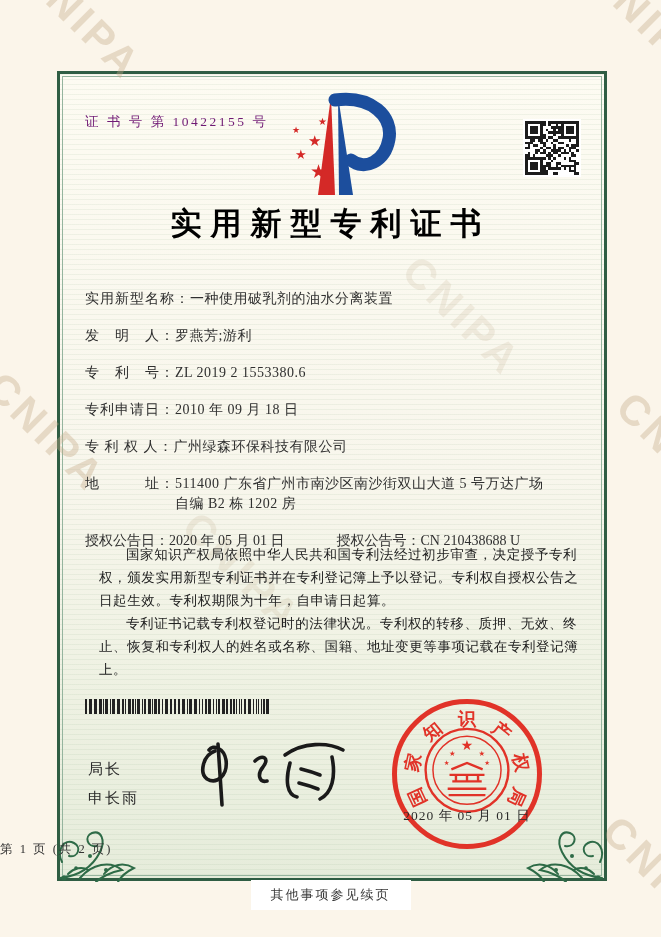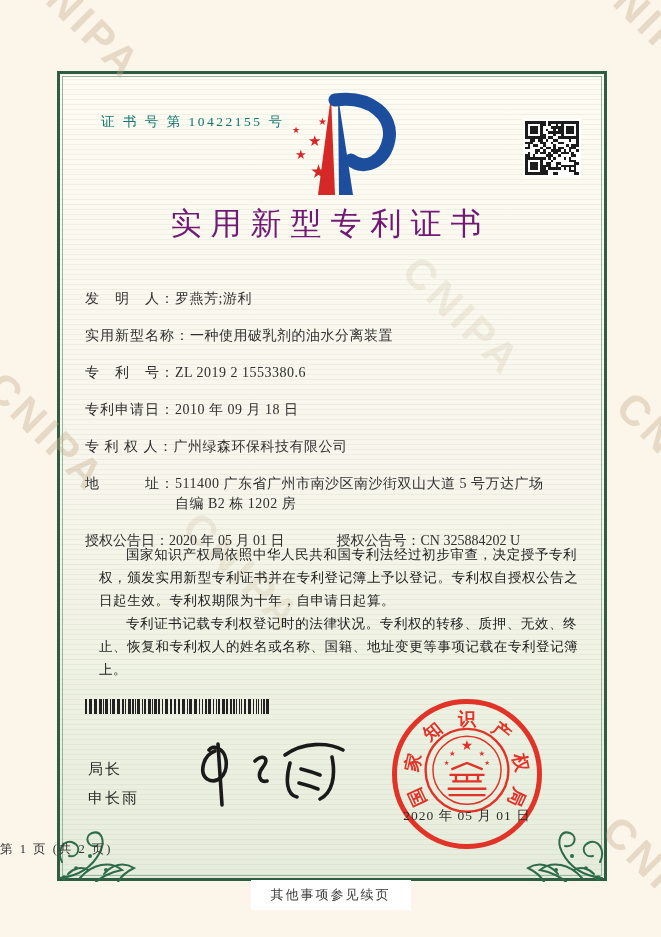--- a/index.html
+++ b/index.html
@@ -28,39 +28,39 @@
       repeating-linear-gradient(180deg, rgba(125,165,125,0.10) 0 1px, transparent 1px 5px),
       linear-gradient(180deg,#fdfbf2 0%,#f8f6ec 50%,#eef1e2 78%,#e6ecdb 100%);
   }
   .frame-inner {
     position:absolute; left:2px; top:2px; right:2px; bottom:2px;
     border:1px solid #95b49e;
   }
   .content { position:absolute; inset:0; z-index:3; }
   
   .cert-no {
-    position:absolute; left:101px; top:113px;
-    font-size:13.5px; letter-spacing:2.5px; color:#0f766e;
+    position:absolute; left:85px; top:113px;
+    font-size:13.5px; letter-spacing:2.5px; color:#701a75;
   }
   .logo { position:absolute; left:268px; top:90px; width:130px; height:110px; }
   .logo .lstar {
     position:absolute; color:#d42927; line-height:1;
     font-family:"DejaVu Sans",sans-serif;
   }
   .qr {
     position:absolute; left:523px; top:119px; width:58px; height:58px;
     background:#fff; display:grid;
     grid-template-columns:repeat(21,1fr); grid-template-rows:repeat(21,1fr);
     padding:2px;
   }
   .qr .on { background:#1c1c1c; }
   .title {
     position:absolute; left:0; top:203px; width:100%;
-    text-align:center; font-size:31px; font-weight:normal;
-    letter-spacing:9px; color:#701a75;
+    text-align:center; font-size:31px; font-weight:bold;
+    letter-spacing:9px; color:#000000;
   }
   
   .fields { position:absolute; left:85px; top:289px; width:490px; }
   .frow { display:flex; font-size:14px; line-height:20px; margin-bottom:17px; color:#2f2f2f; }
   .frow .lab { flex:0 0 auto; letter-spacing:1px; }
   .frow .val { white-space:pre-line; letter-spacing:0.5px; }
   .grant { display:flex; font-size:14px; line-height:20px; margin-top:2px; color:#2f2f2f; }
   .grant .cell { display:flex;align-items:center; }
   .grant .cell + .cell { margin-left:52px; }
   
@@ -606,26 +606,26 @@
       <div></div>
       <div></div>
       <div class="on"></div>
       <div class="on"></div>
     </div>
 
   <div class="title">实用新型专利证书</div>
 
   <div class="fields">
     <div class="frow">
+      <span class="lab">实用新型名称：</span>
+      <span class="val">一种使用破乳剂的油水分离装置</span>
+    </div>
+    <div class="frow">
       <span class="lab">发　明　人：</span>
       <span class="val">罗燕芳;游利</span>
-    </div>
-    <div class="frow">
-      <span class="lab">实用新型名称：</span>
-      <span class="val">一种使用破乳剂的油水分离装置</span>
     </div>
     <div class="frow">
       <span class="lab">专　利　号：</span>
       <span class="val">ZL 2019 2 1553380.6</span>
     </div>
     <div class="frow">
       <span class="lab">专利申请日：</span>
       <span class="val">2010 年 09 月 18 日</span>
     </div>
     <div class="frow">
@@ -637,21 +637,21 @@
       <span class="val">511400 广东省广州市南沙区南沙街双山大道 5 号万达广场
 自编 B2 栋 1202 房</span>
     </div>
     <div class="grant">
       <span class="cell">
         <span class="lab">授权公告日：</span>
         <span class="val">2020 年 05 月 01 日</span>
       </span>
       <span class="cell">
         <span class="lab">授权公告号：</span>
-        <span class="val">CN 325884202 U</span>
+        <span class="val">CN 210438688 U</span>
       </span>
     </div>
   </div>
 
   <div class="paras">
     <p>国家知识产权局依照中华人民共和国专利法经过初步审查，决定授予专利权，颁发实用新型专利证书并在专利登记簿上予以登记。专利权自授权公告之日起生效。专利权期限为十年，自申请日起算。</p>
     <p>专利证书记载专利权登记时的法律状况。专利权的转移、质押、无效、终止、恢复和专利权人的姓名或名称、国籍、地址变更等事项记载在专利登记簿上。</p>
   </div>
 
   <div class="barcode" id="barcode"><span style="width: 2px; margin-right: 2px;"></span><span style="width: 3px; margin-right: 2px;"></span><span style="width: 3px; margin-right: 2px;"></span><span style="width: 3px; margin-right: 1px;"></span><span style="width: 1px; margin-right: 1px;"></span><span style="width: 3px; margin-right: 2px;"></span><span style="width: 1px; margin-right: 1px;"></span><span style="width: 3px; margin-right: 2px;"></span><span style="width: 3px; margin-right: 2px;"></span><span style="width: 2px; margin-right: 1px;"></span><span style="width: 1px; margin-right: 2px;"></span><span style="width: 3px; margin-right: 1px;"></span><span style="width: 2px; margin-right: 1px;"></span><span style="width: 1px; margin-right: 1px;"></span><span style="width: 3px; margin-right: 2px;"></span><span style="width: 1px; margin-right: 1px;"></span><span style="width: 2px; margin-right: 2px;"></span><span style="width: 3px; margin-right: 1px;"></span><span style="width: 1px; margin-right: 1px;"></span><span style="width: 3px; margin-right: 1px;"></span><span style="width: 2px; margin-right: 2px;"></span><span style="width: 1px; margin-right: 2px;"></span><span style="width: 3px; margin-right: 2px;"></span><span style="width: 2px; margin-right: 2px;"></span><span style="width: 2px; margin-right: 2px;"></span><span style="width: 2px; margin-right: 2px;"></span><span style="width: 3px; margin-right: 2px;"></span><span style="width: 1px; margin-right: 1px;"></span><span style="width: 3px; margin-right: 2px;"></span><span style="width: 3px; margin-right: 2px;"></span><span style="width: 1px; margin-right: 2px;"></span><span style="width: 1px; margin-right: 2px;"></span><span style="width: 2px; margin-right: 1px;"></span><span style="width: 3px; margin-right: 2px;"></span><span style="width: 1px; margin-right: 2px;"></span><span style="width: 1px; margin-right: 1px;"></span><span style="width: 2px; margin-right: 2px;"></span><span style="width: 3px; margin-right: 1px;"></span><span style="width: 2px; margin-right: 2px;"></span><span style="width: 2px; margin-right: 1px;"></span><span style="width: 2px; margin-right: 1px;"></span><span style="width: 1px; margin-right: 2px;"></span><span style="width: 1px; margin-right: 1px;"></span><span style="width: 1px; margin-right: 2px;"></span><span style="width: 2px; margin-right: 2px;"></span><span style="width: 3px; margin-right: 2px;"></span><span style="width: 1px; margin-right: 2px;"></span><span style="width: 1px; margin-right: 1px;"></span><span style="width: 1px; margin-right: 2px;"></span><span style="width: 1px; margin-right: 1px;"></span><span style="width: 2px; margin-right: 1px;"></span><span style="width: 3px; margin-right: 2px;"></span></div>

